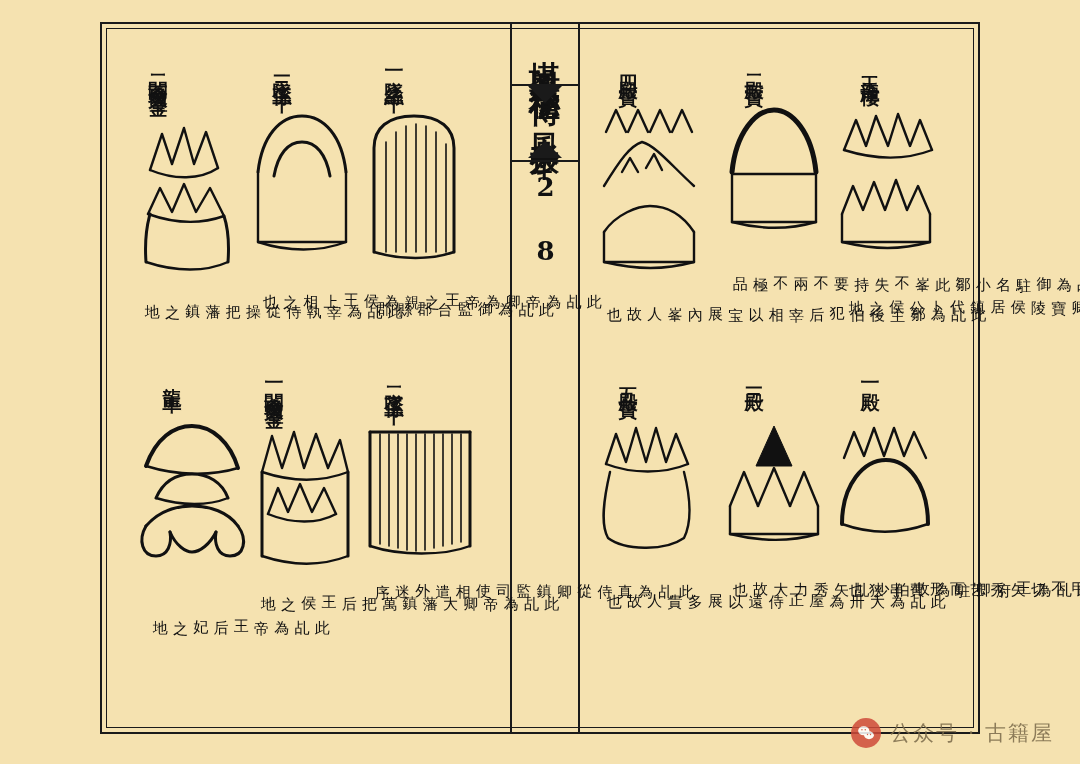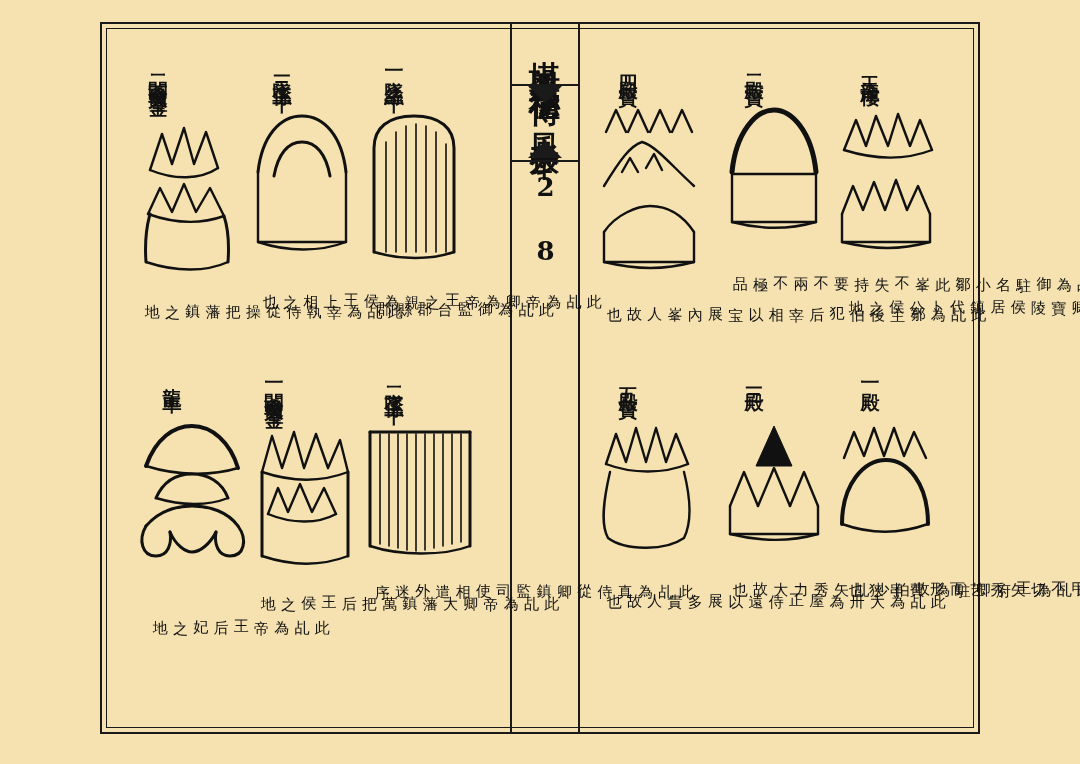--- a/index.html
+++ b/index.html
@@ -322,14 +322,27 @@
       <path class="ink" d="M22 84 C48 92 74 92 94 84"></path>
       <path class="ink" style="stroke-width:3" d="M12 112 C26 96 44 92 58 92 C76 92 94 98 104 112"></path>
       <path class="ink" style="stroke-width:3" d="M12 112 C4 126 8 142 22 142 C34 142 38 130 36 118"></path>
       <path class="ink" style="stroke-width:3" d="M104 112 C114 126 110 142 96 142 C84 142 80 130 82 118"></path>
       <path class="ink" style="stroke-width:3" d="M36 118 C42 132 52 138 58 138 C66 138 76 130 82 118"></path>
     </svg>
     <div class="cell-note" style="left:10px;top:236px;">此乩為帝王
 后妃之地</div>
   </div>
 
+  <div class="watermark">
+    <span class="wm-badge">
+      <svg viewBox="0 0 24 24">
+          <ellipse cx="9" cy="9" rx="7.5" ry="6" fill="#fff"></ellipse>
+          <ellipse cx="16" cy="15" rx="6.5" ry="5.3" fill="#fff"></ellipse>
+          <circle cx="6.6" cy="7.6" r="1" fill="#cf4b3a"></circle>
+          <circle cx="11" cy="7.6" r="1" fill="#cf4b3a"></circle>
+          <circle cx="14" cy="14" r=".9" fill="#cf4b3a"></circle>
+          <circle cx="18" cy="14" r=".9" fill="#cf4b3a"></circle>
+        </svg>
+    </span>
+    <span>公众号 · 古籍屋</span>
+  </div>
 
 </div>
 
 </body></html>

